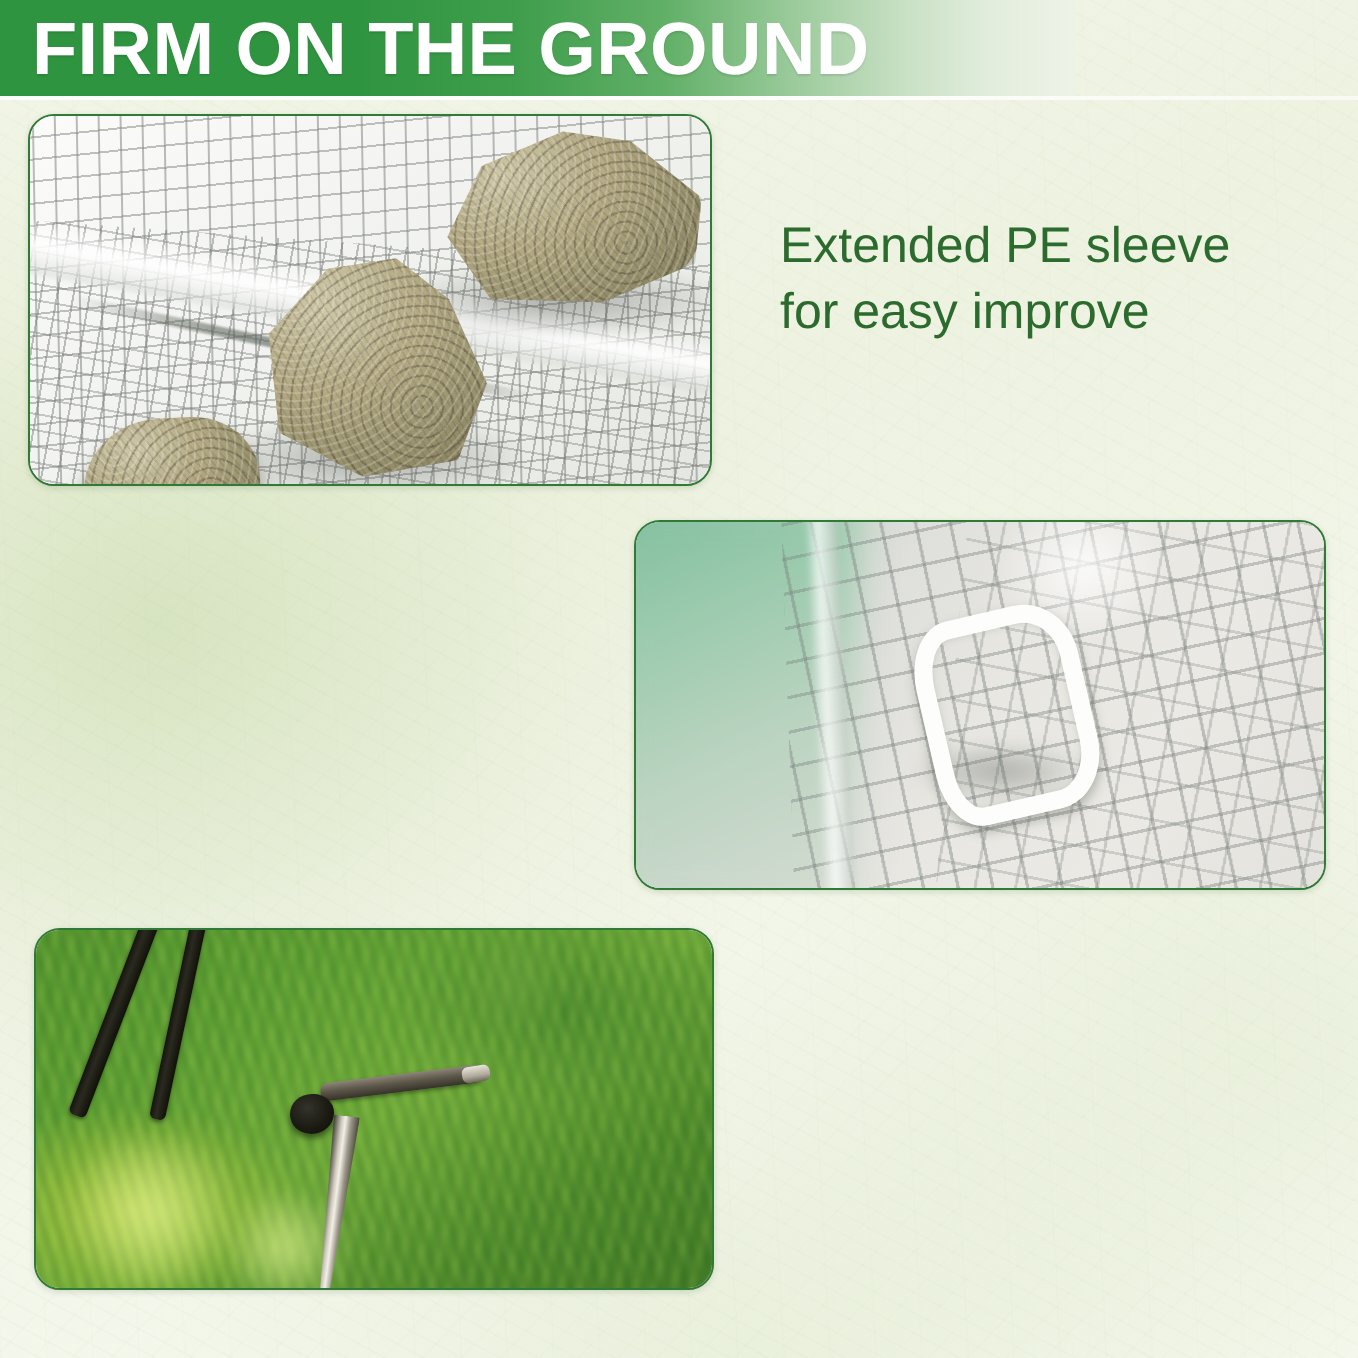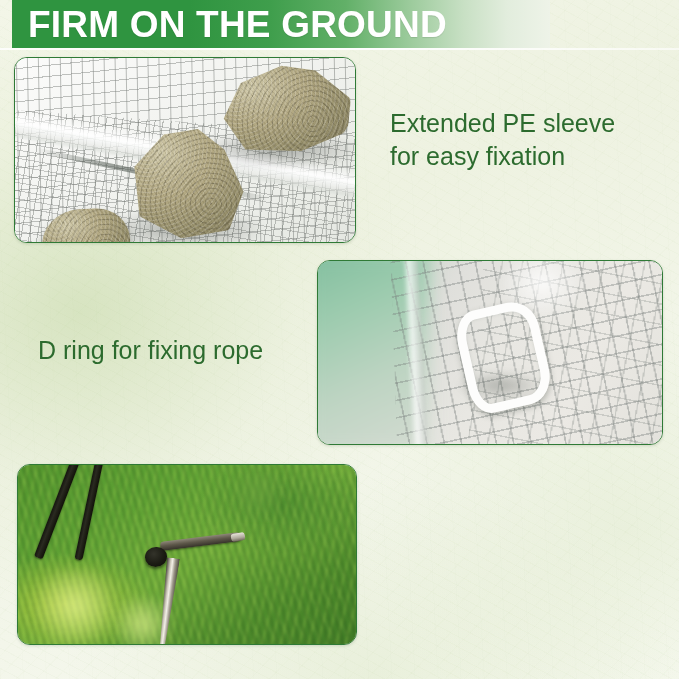--- a/index.html
+++ b/index.html
@@ -33,21 +33,21 @@
     opacity: 0.30;
     background-image:
       repeating-linear-gradient(28deg, rgba(168,195,132,0.16) 0px, rgba(168,195,132,0.16) 1px, rgba(255,255,255,0) 1px, rgba(255,255,255,0) 9px),
       repeating-linear-gradient(-46deg, rgba(150,183,110,0.10) 0px, rgba(150,183,110,0.10) 1px, rgba(255,255,255,0) 1px, rgba(255,255,255,0) 14px),
       repeating-linear-gradient(87deg, rgba(176,200,146,0.08) 0px, rgba(176,200,146,0.08) 1px, rgba(255,255,255,0) 1px, rgba(255,255,255,0) 23px);
   }
 
   
   .header-bar {
     position: absolute;
-    left: 12px;
+    left: 0;
     top: 0;
     width: 538px;
     height: 48px;
     background: linear-gradient(90deg,
       #2f9440 0%,
       #2f9440 33%,
       #3f9e4c 48%,
       #62b068 62%,
       #9ccb9c 74%,
       #c8e0c4 84%,
@@ -354,23 +354,22 @@
       <div class="rock-shadow" id="rshadow-top"></div>
       <div class="rock-shadow" id="rshadow-mid"></div>
       <div class="rock-shadow" id="rshadow-bottom"></div>
       <div class="rock" id="rock-top"></div>
       <div class="rock" id="rock-mid"></div>
       <div class="rock" id="rock-bottom"></div>
     </div>
   </div>
 
   <div class="caption" id="caption-sleeve">Extended PE sleeve
-for easy fixation</div>
-
-  <div class="caption" id="caption-dring">D ring for fixing rope</div>
+for easy improve</div>
+
 
   <div class="photo" id="photo-d-ring">
     <div class="photo-inner">
       <div class="pe-bg"></div>
       <div class="pe-blur-left"></div>
       <div class="pe-scrim"></div>
       <div class="pe-scrim right"></div>
       <div class="pe-seam"></div>
       <div class="pe-highlight"></div>
       <div id="d-ring-shadow"></div>

